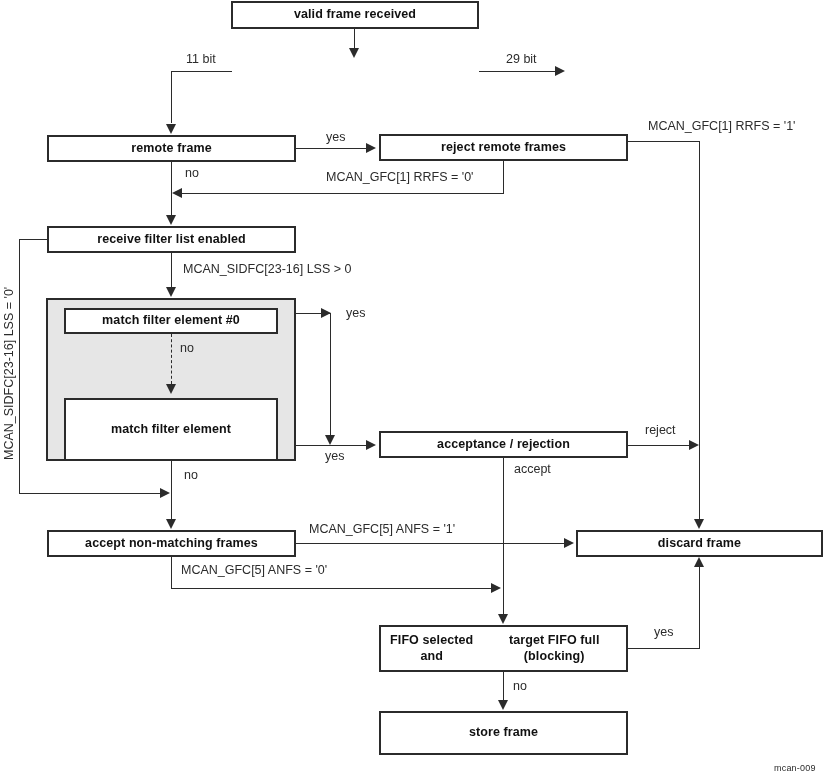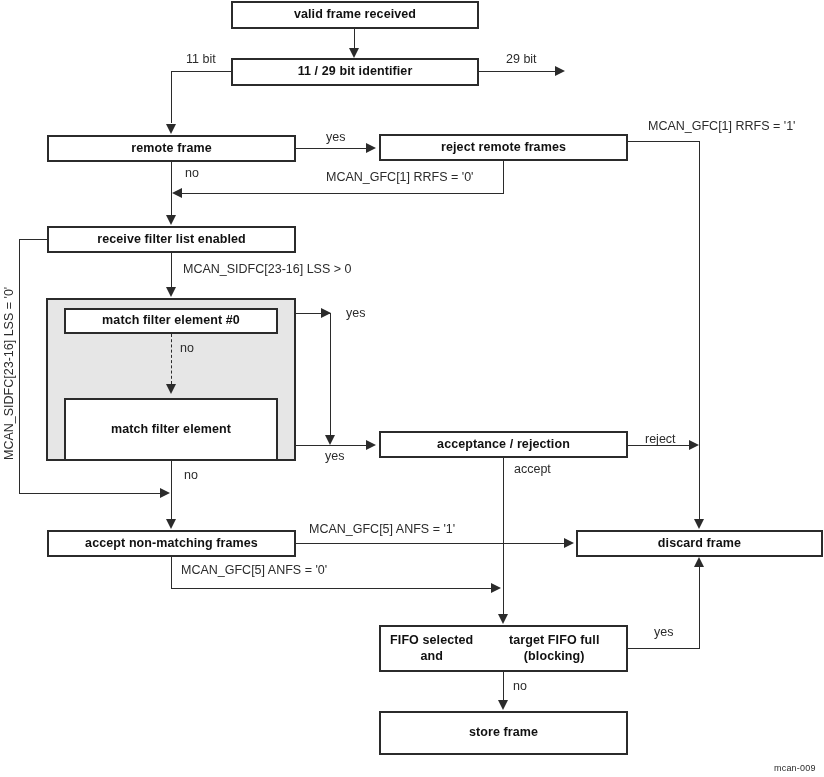--- a/index.html
+++ b/index.html
@@ -65,23 +65,20 @@
 </style>
 </head>
 <body>
 
 <div id="canvas">
 
   <div class="node" style="left:231px;top:1px;width:248px;height:28px;">
     <span>valid frame received</span>
   </div>
 
-  <div class="node" style="left:231px;top:58px;width:248px;height:28px;">
-    <span>11 / 29 bit identifier</span>
-  </div>
 
   <div class="node" style="left:47px;top:135px;width:249px;height:27px;">
     <span>remote frame</span>
   </div>
 
   <div class="node" style="left:379px;top:134px;width:249px;height:27px;">
     <span>reject remote frames</span>
   </div>
 
   <div class="node" style="left:47px;top:226px;width:249px;height:27px;">
@@ -190,21 +187,21 @@
   <div class="elabel" style="left:326px;top:130px;">yes</div>
   <div class="elabel" style="left:648px;top:119px;">MCAN_GFC[1] RRFS = '1'</div>
   <div class="elabel" style="left:185px;top:166px;">no</div>
   <div class="elabel" style="left:326px;top:170px;">MCAN_GFC[1] RRFS = '0'</div>
   <div class="elabel" style="left:183px;top:262px;">MCAN_SIDFC[23-16] LSS &gt; 0</div>
   <div class="elabel rot" style="left:2px;top:460px;">MCAN_SIDFC[23-16] LSS = '0'</div>
   <div class="elabel" style="left:346px;top:306px;">yes</div>
   <div class="elabel" style="left:180px;top:341px;">no</div>
   <div class="elabel" style="left:325px;top:449px;">yes</div>
   <div class="elabel" style="left:184px;top:468px;">no</div>
-  <div class="elabel" style="left:645px;top:432px;">reject</div>
+  <div class="elabel" style="left:645px;top:423px;">reject</div>
   <div class="elabel" style="left:514px;top:462px;">accept</div>
   <div class="elabel" style="left:309px;top:522px;">MCAN_GFC[5] ANFS = '1'</div>
   <div class="elabel" style="left:181px;top:563px;">MCAN_GFC[5] ANFS = '0'</div>
   <div class="elabel" style="left:654px;top:625px;">yes</div>
   <div class="elabel" style="left:513px;top:679px;">no</div>
 
   <div class="caption" style="left:774px;top:763px;">mcan-009</div>
 
 </div>
 

